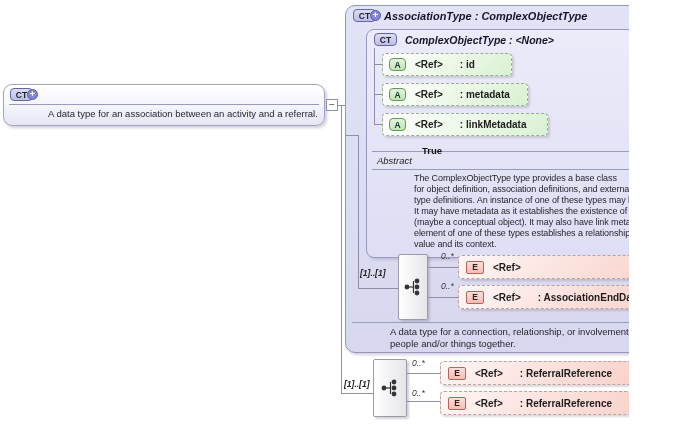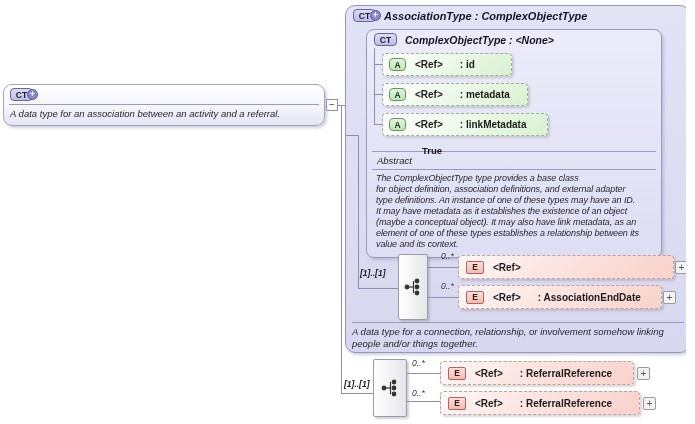--- a/index.html
+++ b/index.html
@@ -1,18 +1,18 @@
 <!DOCTYPE html>
 <html><head>
 <meta charset="utf-8">
 <style>
   * { margin:0; padding:0; box-sizing:border-box; }
   html,body { background:#fff; }
   #canvas {
-    position:relative; width:686px; height:424px;
+    position:relative; width:629px; height:424px;
     font-family:"Liberation Sans", sans-serif;
     background:#ffffff; overflow:hidden;
   }
   .line { position:absolute; background:#8f8fad; }
 
   
   .typebox {
     position:absolute; border:1px solid #a3a3c2; border-radius:9px;
     background:linear-gradient(180deg,#ffffff 0%,#f4f4fb 55%,#e5e5f5 100%);
     box-shadow:2px 2px 3px rgba(120,120,150,.35);
@@ -23,21 +23,21 @@
     box-shadow:2px 2px 3px rgba(120,120,150,.35);
   }
   .nestbox {
     position:absolute; border:1px solid #9a9ac0; border-radius:8px;
     background:linear-gradient(180deg,#ebebfa 0%,#dedef4 100%);
     box-shadow:2px 2px 3px rgba(120,120,150,.3);
   }
   .boxheader { position:absolute; display:flex; align-items:center; gap:8px; }
   .boxtitle { font-weight:bold; color:#15152a; white-space:nowrap;font-style:italic; }
   .sep { position:absolute; height:1px; background:#9a9abc; }
-  .doc { position:absolute; font-style:italic; color:#26262e; white-space:pre; }
+  .doc { position:absolute; color:#26262e; white-space:pre;margin-left:38px; }
 
   
   .ctbadge {
     position:relative; width:23px; height:13px; flex:0 0 auto;
     border:1px solid #66669f; border-radius:4px;
     background:linear-gradient(180deg,#dcdcf6,#bdbde8);
     font-size:8.5px; font-weight:bold; color:#222;
     display:inline-flex; align-items:center; justify-content:center;
   }
   .pluscircle {

